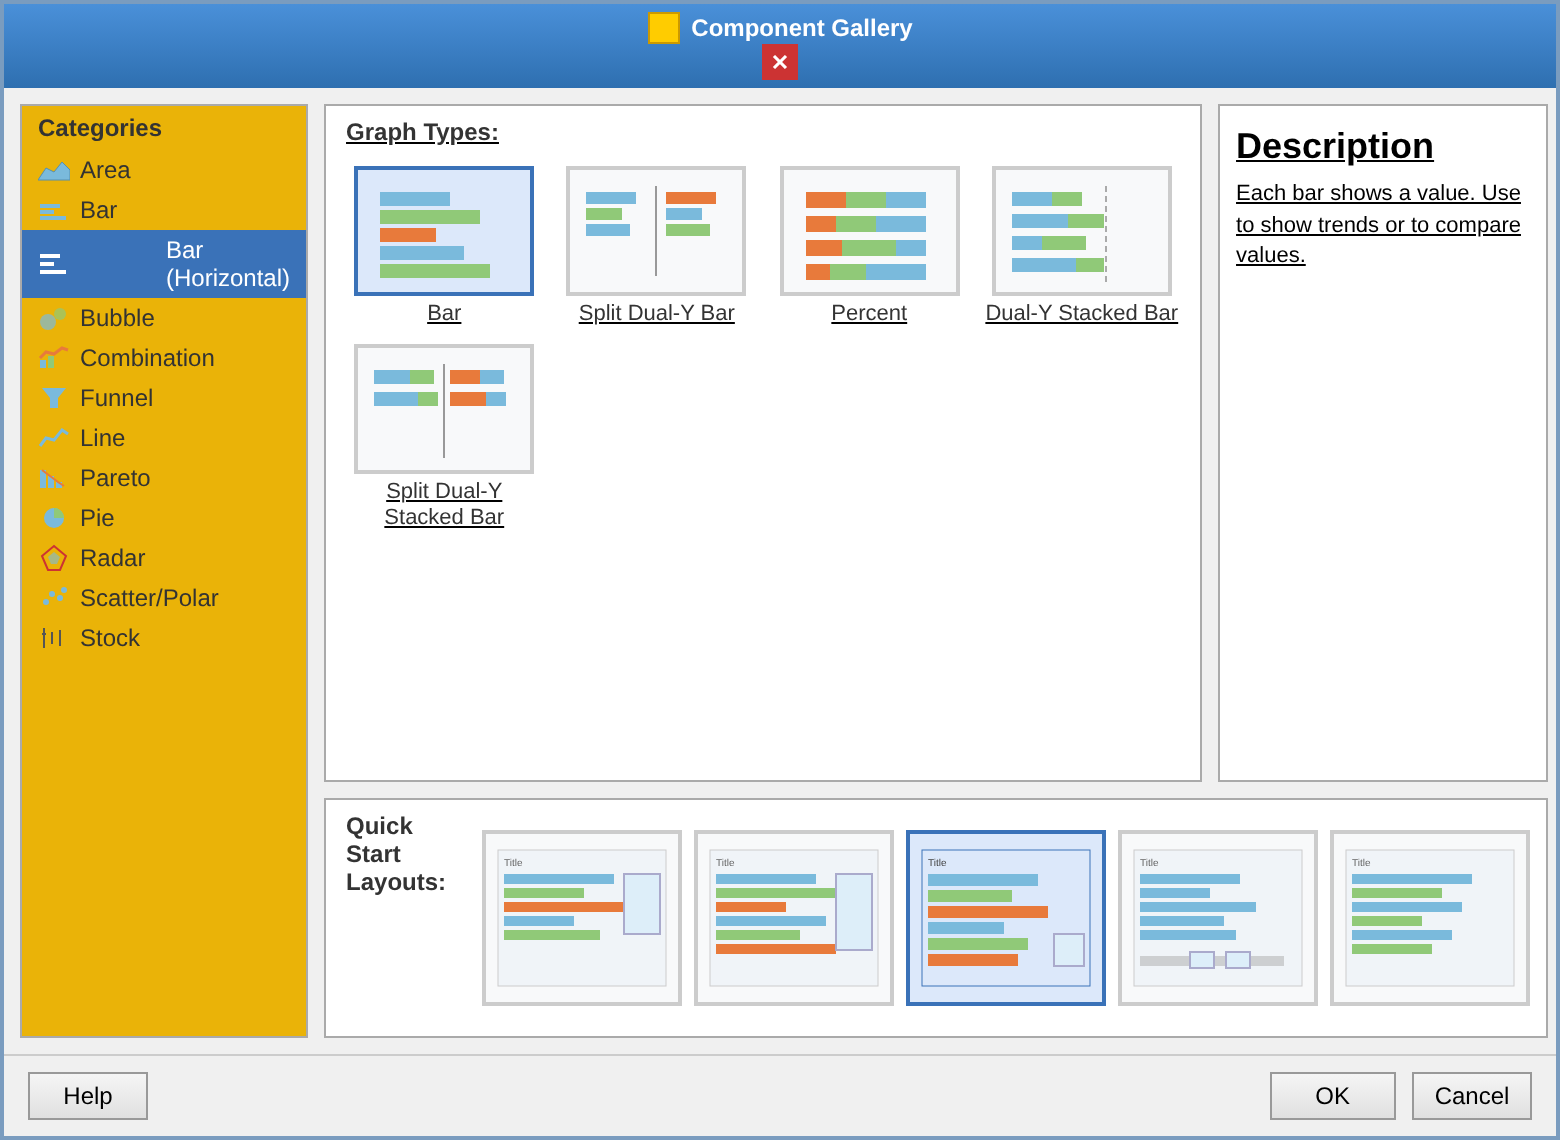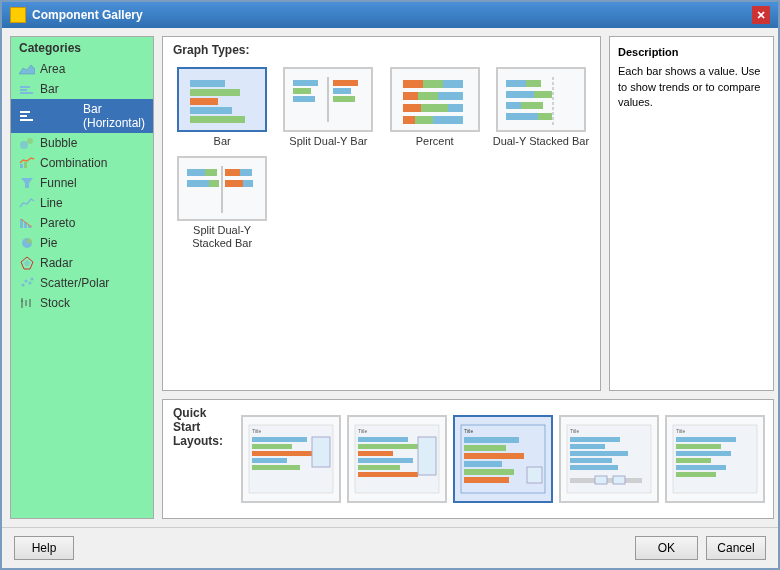--- a/index.html
+++ b/index.html
@@ -17,20 +17,21 @@
 
     .title-bar {
       background: linear-gradient(to bottom, #4a90d9, #2e6fb0);
       color: white;
       padding: 4px 8px;
       display: flex;
       align-items: center;
       justify-content: space-between;
       font-size: 12px;
       font-weight: bold;
+      flex-direction: column;
     }
 
     .title-bar-left {
       display: flex;
       align-items: center;
       gap: 6px;
     }
 
     .title-icon {
       width: 16px;
@@ -57,21 +58,21 @@
     .content-area {
       display: flex;
       flex: 1;
       padding: 8px;
       gap: 8px;
       overflow: hidden;
     }
 
     .categories-panel {
       width: 160px;
-      background: #86efac;
+      background: #eab308;
       border: 1px solid #aaa;
       display: flex;
       flex-direction: column;
     }
 
     .categories-title {
       padding: 4px 8px;
       font-weight: bold;
       font-size: 12px;
       color: #333;
@@ -169,21 +170,21 @@
       border: 1px solid #aaa;
       padding: 8px;
       font-size: 11px;
       line-height: 1.4;
       flex-shrink: 0;
     }
 
     .desc-title {
       font-weight: bold;
       margin-bottom: 4px;
-      font-size: 11px;
+      font-size: 18px;
     }
 
     .quick-start-section {
       background: white;
       border: 1px solid #aaa;
       height: 120px;
       display: flex;
       flex-direction: row;
     }
 
@@ -233,20 +234,21 @@
     }
     .btn.primary { padding: 4px 22px; }
 
     svg { display: block; }
 
     .top-section {
       display: flex;
       gap: 8px;
       flex: 1;
       overflow: hidden;
+      text-decoration: underline;
     }
   </style>
 </head>
 <body>
 
 <div class="window">
   <div class="title-bar">
     <div class="title-bar-left">
       <span class="title-icon"></span>
       <span>Component Gallery</span>

